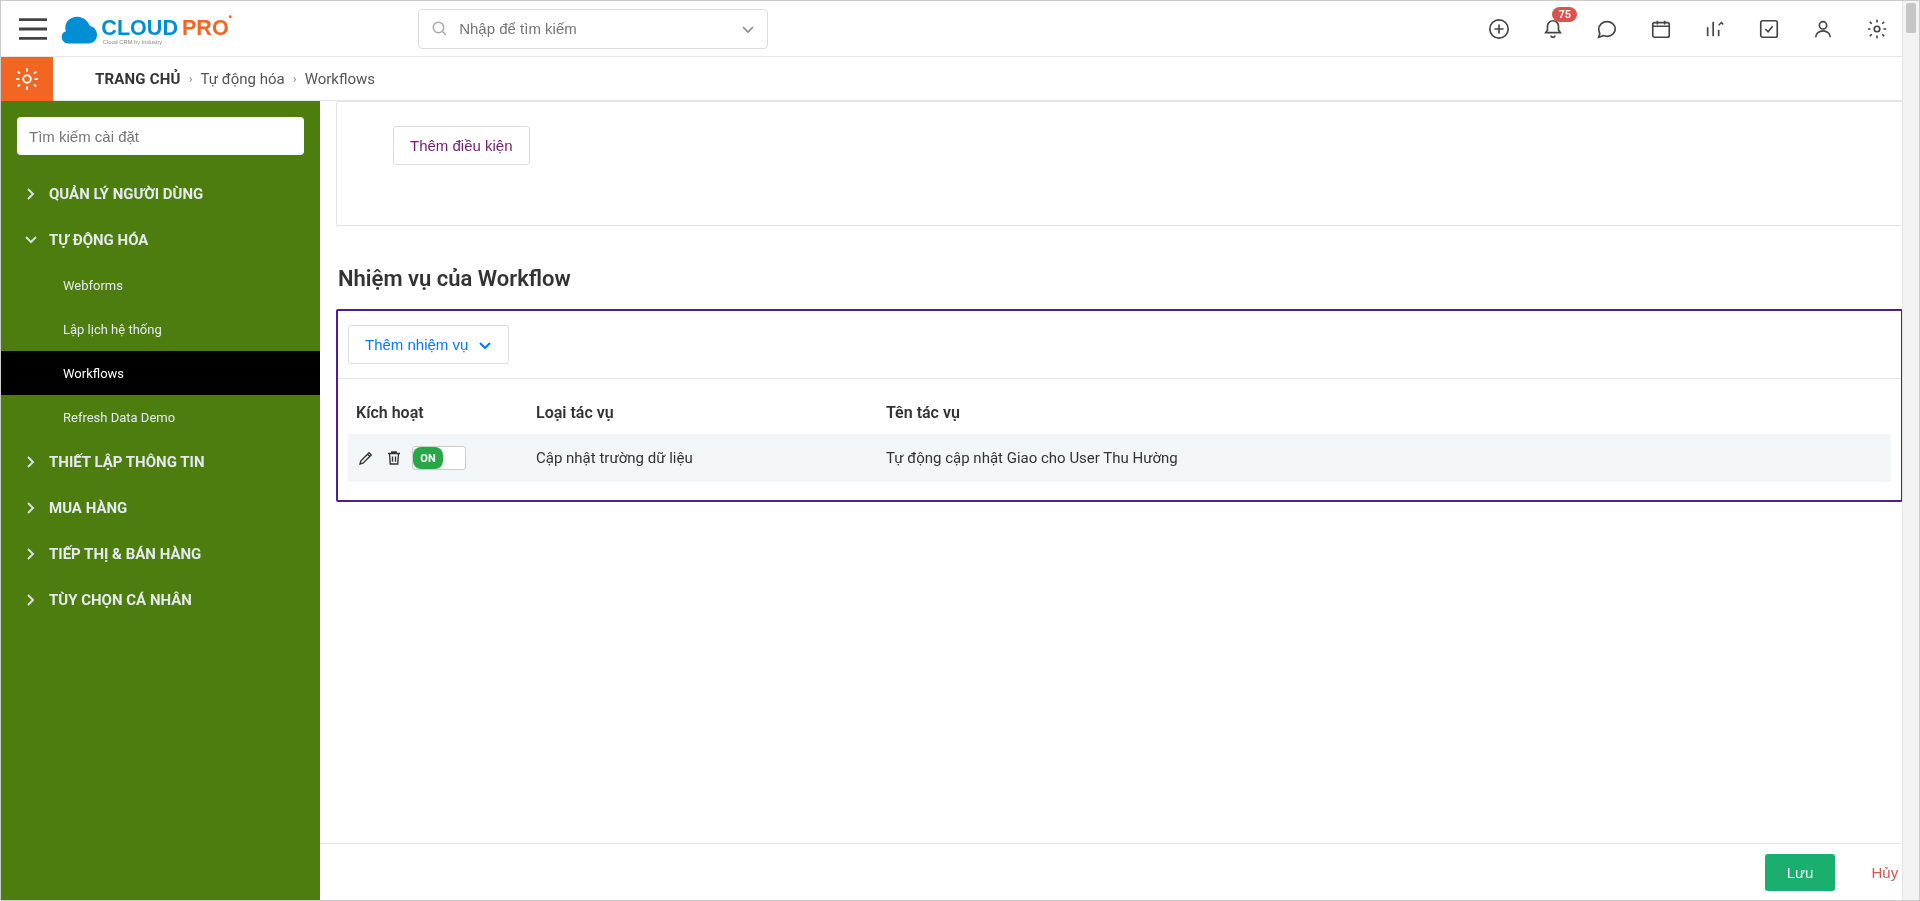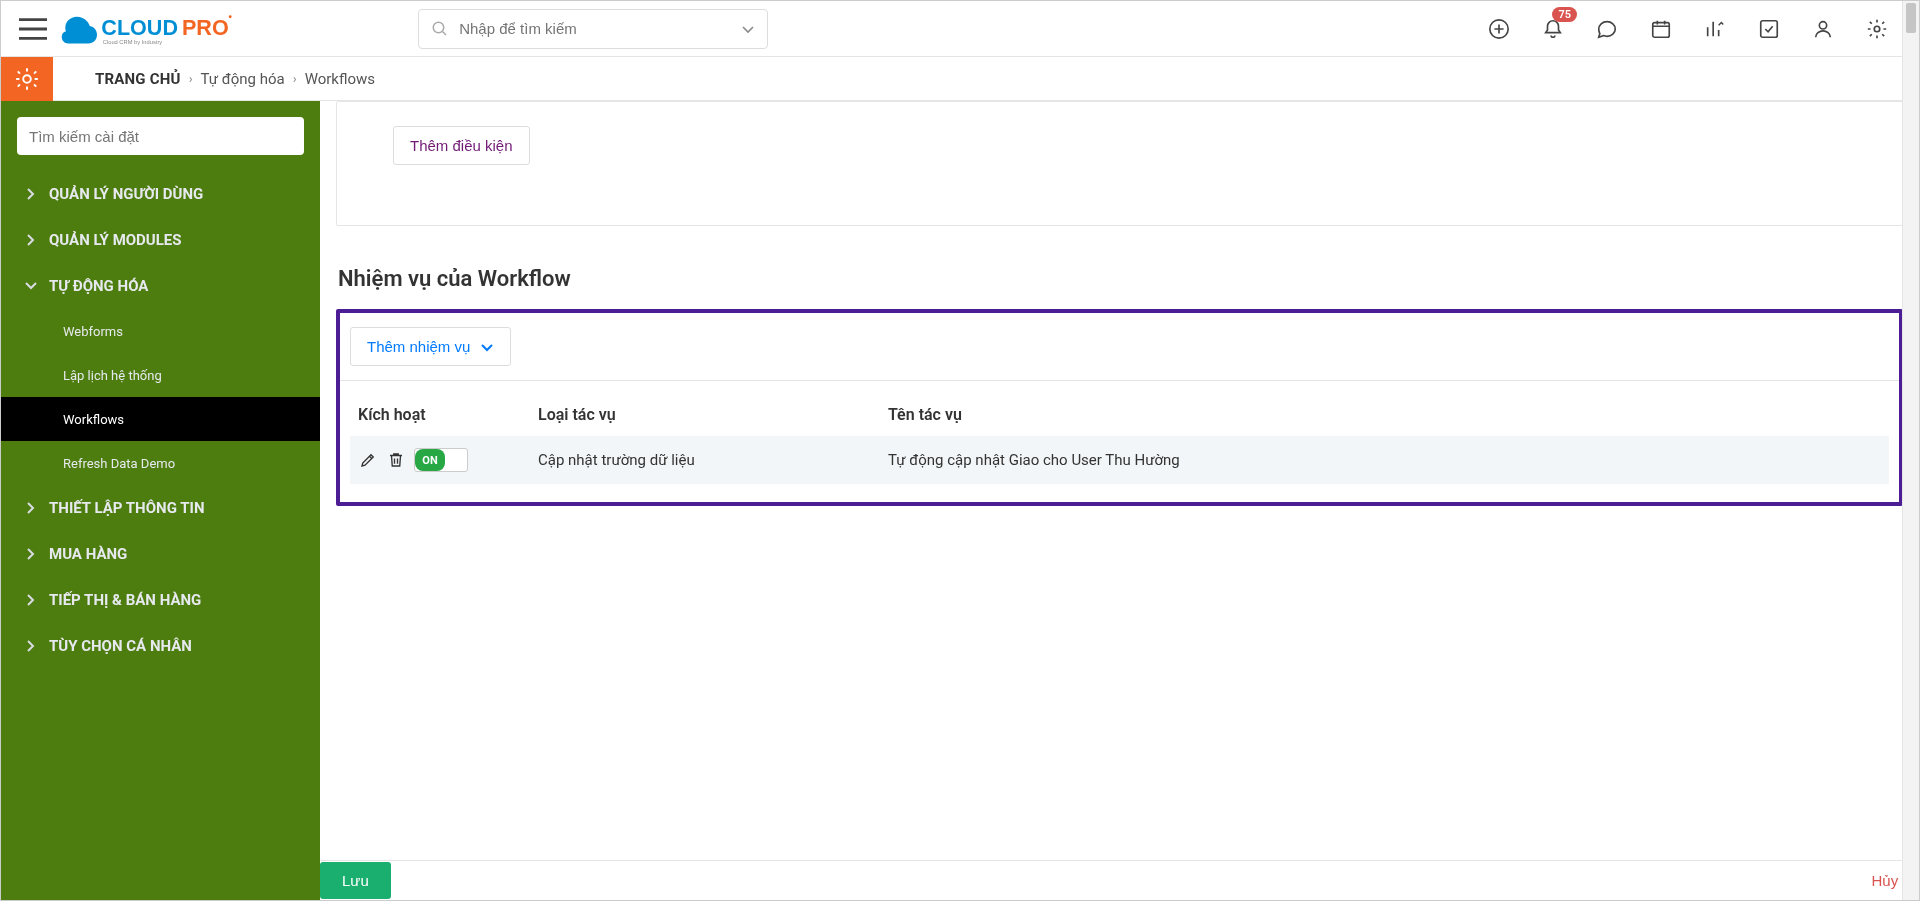--- a/index.html
+++ b/index.html
@@ -45,38 +45,38 @@
 
 
 .main { flex: 1; overflow: auto; position: relative; background: #fff; }
 .content-inner { padding: 0 16px 90px 16px; }
 
 .card { border: 1px solid #e5e5e5; border-radius: 2px; background: #fff; padding: 24px 56px 60px 56px; margin-top: 0; }
 .btn-outline { border: 1px solid #ddd; background: #fff; color: #701a75; padding: 10px 16px; border-radius: 3px; font-size: 15px; cursor: pointer; display: inline-flex; align-items: flex-end; gap: 8px; }
 
 .section-title { font-size: 22px; font-weight: 600; color: #333; margin: 40px 0 18px 2px; }
 
-.task-card { border: 4px solid #4c1d95; border-radius: 2px; }
+.task-card { border: 2px solid #4c1d95; border-radius: 2px; }
 .task-card-top { padding: 14px 10px; border-bottom: 1px solid #e5e5e5; }
 .btn-dd { border: 1px solid #ddd; background: #fff; color: #007bff; padding: 10px 16px; border-radius: 3px; font-size: 15px; cursor: pointer; display: inline-flex; align-items: center; gap: 10px; }
 .btn-dd svg { width: 14px; height: 14px; stroke: #007bff; }
 .task-table { padding: 16px 10px 18px 10px; }
 .t-head { display: flex; font-weight: 600; font-size: 16px; color: #333; padding: 8px 8px 12px 8px; }
 .col-active { width: 180px; }
 .col-type { width: 350px; }
 .col-name { flex: 1; }
 .t-row { display: flex; align-items: center; background: #f3f6f8; padding: 12px 8px; border-radius: 2px; font-size: 15px; color: #333; }
 .row-actions { display: flex; align-items: center; gap: 8px; width: 180px; }
 .row-actions .ico { width: 20px; height: 20px; cursor: pointer; display: flex; align-items: center; justify-content: center; }
 .row-actions .ico svg { width: 18px; height: 18px; stroke: #333; }
 .toggle { width: 54px; height: 24px; background: #fff; border: 1px solid #ccc; border-radius: 3px; position: relative; display: flex; align-items: center; }
 .toggle .on { width: 30px; height: 22px; background: #28a745; color: #fff; font-size: 11px; font-weight: 700; display: flex; align-items: center; justify-content: center; border-radius: 8px; }
 
 
-.footer { position: absolute; left: 0; right: 0; bottom: 0; height: 40px; background: #fff; border-top: 1px solid #e5e5e5; display: flex; align-items: center; justify-content: space-between; gap: 26px; }
+.footer { position: absolute; left: 0; right: 0; bottom: 0; height: 57px; background: #fff; border-top: 1px solid #e5e5e5; display: flex; align-items: center; justify-content: flex-end; gap: 36px; }
 .btn-primary { background: #1aae6f; color: #fff; border: none; padding: 10px 22px; border-radius: 3px; font-size: 15px; cursor: pointer; }
 .btn-link { background: none; border: none; color: #d9534f; font-size: 15px; cursor: pointer; }
 
 
 .right-scroll { position: absolute; right: 0; top: 0; bottom: 0; width: 17px; background: #f3f3f3; border-left: 1px solid #e5e5e5; }
 .right-scroll .thumb { position: absolute; top: 2px; left: 3px; right: 3px; height: 30px; background: #c5c5c5; border-radius: 2px; }
 </style>
 </head>
 <body>
 
@@ -180,26 +180,20 @@
     <div class="sidebar">
       <div class="sb-search">
         <input type="text" placeholder="Tìm kiếm cài đặt" style="">
       </div>
       <div class="sb-section">
         <div class="sb-item">
           <svg class="chev" viewBox="0 0 12 12">
               <path d="M3 1l5 5-5 5" fill="none" stroke="#d8dde3" stroke-width="2"></path>
             </svg>
           <span>QUẢN LÝ NGƯỜI DÙNG</span>
-        </div>
-        <div class="sb-item">
-          <svg class="chev" viewBox="0 0 12 12">
-              <path d="M3 1l5 5-5 5" fill="none" stroke="#d8dde3" stroke-width="2"></path>
-            </svg>
-          <span>QUẢN LÝ MODULES</span>
         </div>
         <div class="sb-item">
           <svg class="chev" viewBox="0 0 12 12">
               <path d="M1 3l5 5 5-5" fill="none" stroke="#d8dde3" stroke-width="2"></path>
             </svg>
           <span>TỰ ĐỘNG HÓA</span>
         </div>
         <div class="sb-sub">
             <span>Webforms</span>
           </div>

